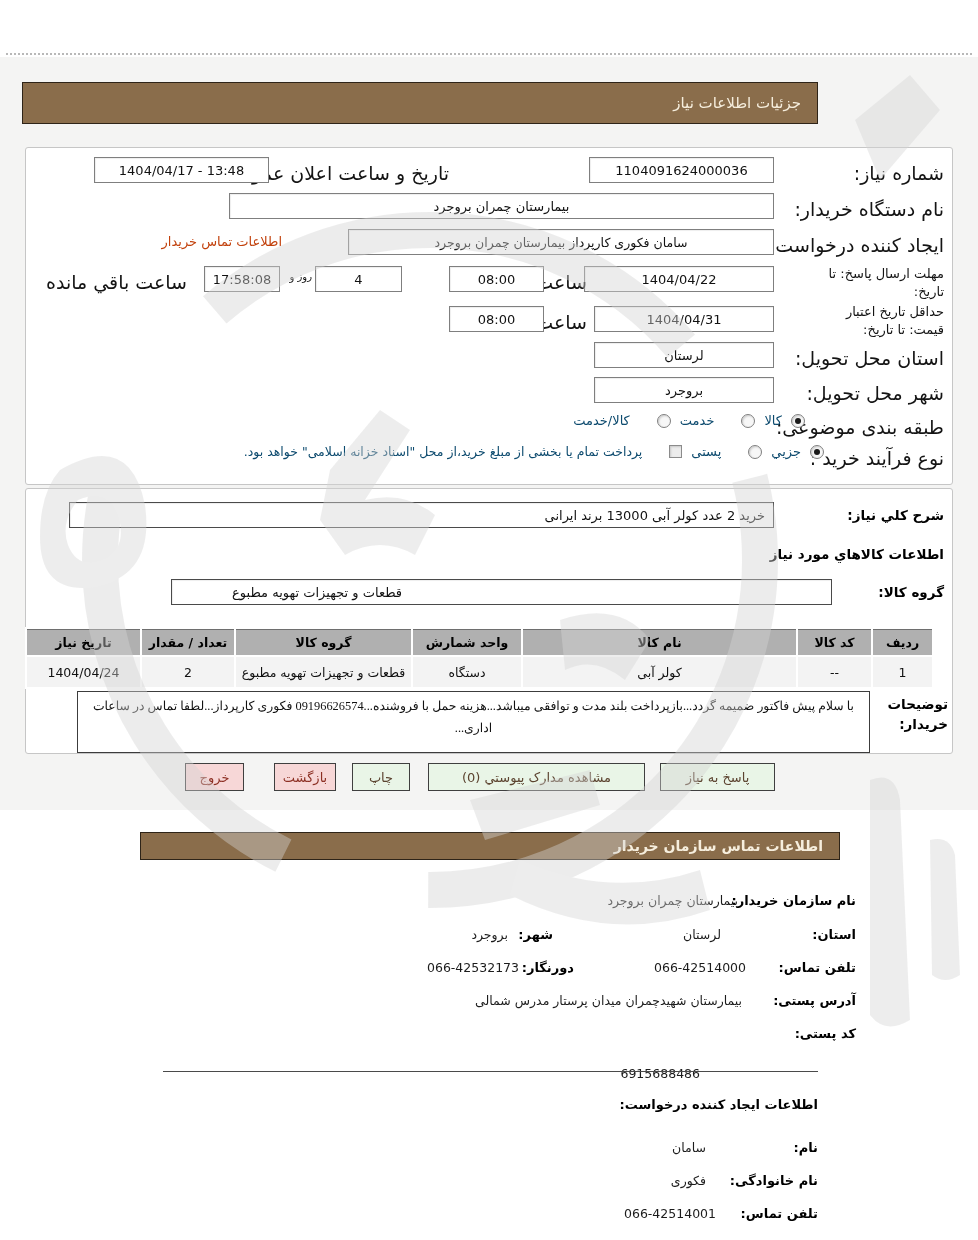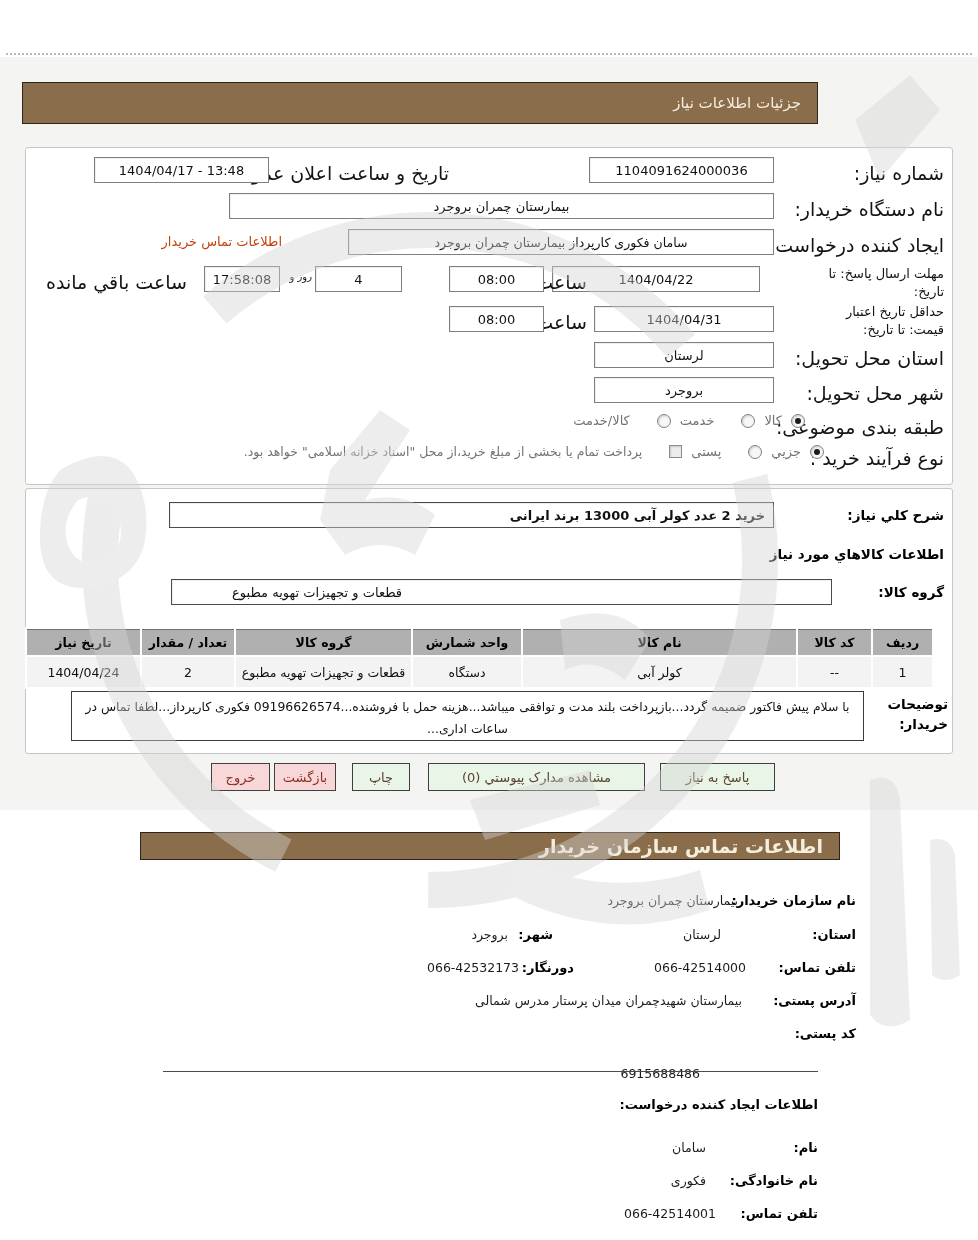--- a/index.html
+++ b/index.html
@@ -6,21 +6,21 @@
   html,body { background:#ffffff; }
   body { font-family:"DejaVu Sans", sans-serif; direction:rtl; }
   .page { position:relative; width:978px; height:1240px; margin:0 auto; background:#fff; overflow:hidden; }
 
   .top-dotted { position:absolute; top:53px; left:6px; right:6px; border-top:2px dotted #b8b8b8; }
   .gray-band { position:absolute; top:57px; left:0; right:0; height:753px; background:#f4f4f3; }
 
   .bar { position:absolute; background:#8a6d4b; border:1px solid #2e2418; color:#f6eedd;
          display:flex; align-items:center; padding:0 16px; }
   .bar1 { left:22px; top:82px; width:796px; height:42px; font-size:15px; }
-  .bar2 { left:140px; top:832px; width:700px; height:28px; font-size:19px; font-weight:bold; }
+  .bar2 { left:140px; top:832px; width:700px; height:28px; font-size:14px; font-weight:bold; }
 
   .panel { position:absolute; left:25px; width:928px; background:#fff; border:1px solid #c6c6c6; border-radius:3px; }
   .panel1 { top:147px; height:338px; }
   .panel2 { top:488px; height:266px; }
 
   .abs { position:absolute; }
   .lbl { font-size:19px; color:#141414; white-space:nowrap; }
   .lbl2 { font-size:13px; color:#141414; width:118px; line-height:1.35; white-space:normal; }
   .blbl { font-size:13.5px; color:#000; font-weight:bold; white-space:nowrap; }
   .inp { background:#fff; border:1px solid #7f7f7f; height:26px; font-size:13px; color:#111;
@@ -29,21 +29,21 @@
   .ltr { direction:ltr; unicode-bidi:embed; }
   .link { font-size:13px; color:#c2410c; text-decoration:none; cursor:pointer; white-space:nowrap; }
 
   .optrow { display:flex; align-items:center; gap:9px; }
   .optgap { margin-left:18px; }
   .radio { width:14px; height:14px; border-radius:50%; border:1px solid #808080; background:#f7f7f7;
            display:inline-block; position:relative; box-shadow:inset 1px 1px 2px rgba(0,0,0,.18); }
   .radio.checked::after { content:""; position:absolute; left:3px; top:3px; width:6px; height:6px; border-radius:50%; background:#1a1a1a; }
   .chk { width:13px; height:13px; border:1px solid #8b8b8b; background:#ececec; display:inline-block;
          box-shadow:inset 1px 1px 2px rgba(0,0,0,.15); }
-  .optlbl { font-size:13px; color:#737373; white-space:nowrap; }
+  .optlbl { font-size:13px; color:#0c4a6e; white-space:nowrap; }
   .optlbl.small { font-size:12.5px; }
 
   table.goods { border-collapse:separate; border-spacing:2px; background:#fff; table-layout:fixed; width:893px; font-size:12.5px; }
   table.goods th { background:#b0b0b0; color:#000; font-weight:bold; height:26px; border-top:1px solid #6e6e6e; }
   table.goods td { background:#f3f3f3; color:#111; height:30px; text-align:center; }
   table.goods col.c1{width:59px} table.goods col.c2{width:73px} table.goods col.c3{width:273px}
   table.goods col.c4{width:108px} table.goods col.c5{width:175px} table.goods col.c6{width:92px} table.goods col.c7{width:113px}
 
   .descbox { position:absolute; border:1px solid #3c3c3c; background:#fff; font-size:12.4px; color:#111;
              line-height:1.75; text-align:center; padding:4px 8px; }
@@ -82,21 +82,21 @@
       <div class="abs inp ltr" style="right:683px; top:9px; width:175px;">1404/04/17 - 13:48</div>
 
       <span class="abs lbl" style="right:8px; top:50px;">نام دستگاه خریدار:</span>
       <div class="abs inp" style="right:178px; top:45px; width:545px;">بیمارستان چمران بروجرد</div>
 
       <span class="abs lbl" style="right:8px; top:86px;">ایجاد کننده درخواست:</span>
       <div class="abs inp" style="right:178px; top:81px; width:426px; font-size:12.5px;">سامان فکوری کارپرداز بیمارستان چمران بروجرد</div>
       <a class="abs link" style="right:670px; top:86px;">اطلاعات تماس خریدار</a>
 
       <span class="abs lbl2" style="right:8px; top:117px;">مهلت ارسال پاسخ: تا تاریخ:</span>
-      <div class="abs inp" style="right:192px; top:118px; width:208px;">1404/04/22</div>
+      <div class="abs inp" style="right:178px; top:118px; width:190px;">1404/04/22</div>
       <span class="abs lbl" style="right:365px; top:123px;">ساعت</span>
       <div class="abs inp" style="right:408px; top:118px; width:95px;">08:00</div>
       <div class="abs inp" style="right:550px; top:118px; width:87px;">4</div>
       <span class="abs lbl" style="right:640px; top:123px; font-size:10px;">روز و</span>
       <div class="abs inp" style="right:672px; top:118px; width:76px;">17:58:08</div>
       <span class="abs lbl" style="right:765px; top:123px;">ساعت باقي مانده</span>
 
       <span class="abs lbl2" style="right:8px; top:155px;">حداقل تاریخ اعتبار قیمت: تا تاریخ:</span>
       <div class="abs inp" style="right:178px; top:158px; width:180px;">1404/04/31</div>
       <span class="abs lbl" style="right:365px; top:163px;">ساعت</span>
@@ -124,21 +124,21 @@
         <span class="optlbl">جزيي</span>
         <span class="radio optgap"></span>
         <span class="optlbl">پستی</span>
         <span class="chk optgap"></span>
         <span class="optlbl small">پرداخت تمام یا بخشی از مبلغ خرید،از محل "اسناد خزانه اسلامی" خواهد بود.</span>
       </div>
     </div>
 
     <div class="panel panel2">
       <span class="abs blbl" style="right:8px; top:18px;">شرح کلي نیاز:</span>
-      <div class="abs inp rt" style="right:178px; top:13px; width:605px; border-color:#4a4a4a;font-weight:bold;">خرید 2 عدد کولر آبی 13000 برند ایرانی</div>
+      <div class="abs inp rt" style="right:178px; top:13px; width:705px; border-color:#4a4a4a;">خرید 2 عدد کولر آبی 13000 برند ایرانی</div>
 
       <span class="abs blbl" style="right:8px; top:57px;">اطلاعات کالاهاي مورد نیاز</span>
 
       <span class="abs blbl" style="right:8px; top:95px;">گروه کالا:</span>
       <div class="abs inp" style="right:120px; top:90px; width:661px; border-color:#4a4a4a; justify-content:flex-end; padding-left:60px;">قطعات و تجهیزات تهویه مطبوع</div>
 
       <table class="goods abs" style="right:18px; top:138px;">
         <colgroup>
             <col class="c1">
             <col class="c2">
@@ -166,28 +166,28 @@
             <td>کولر آبی</td>
             <td>دستگاه</td>
             <td>قطعات و تجهیزات تهویه مطبوع</td>
             <td>2</td>
             <td>1404/04/24</td>
           </tr>
         </tbody>
       </table>
 
       <span class="abs blbl" style="right:4px; top:205px; width:80px; white-space:normal; line-height:1.5; text-align:right;">توضیحات خریدار:</span>
-      <div class="descbox" style="right:88px; top:202px; width:793px; height:50px;">با سلام پیش فاکتور ضمیمه گردد...بازپرداخت بلند مدت و توافقی میباشد...هزینه حمل با فروشنده...09196626574 فکوری کارپرداز...لطفا تماس در ساعات اداری...</div>
+      <div class="descbox" style="right:82px; top:202px; width:793px; height:62px;font-family:Liberation Serif, serif;">با سلام پیش فاکتور ضمیمه گردد...بازپرداخت بلند مدت و توافقی میباشد...هزینه حمل با فروشنده...09196626574 فکوری کارپرداز...لطفا تماس در ساعات اداری...</div>
     </div>
 
     <button class="btn green" style="left:660px; width:115px;">پاسخ به نیاز</button>
     <button class="btn green" style="left:428px; width:217px;">مشاهده مدارک پیوستي (0)</button>
     <button class="btn green" style="left:352px; width:58px;">چاپ</button>
     <button class="btn pink" style="left:274px; width:62px;">بازگشت</button>
-    <button class="btn pink" style="left:211px; width:59px;">خروج</button>
+    <button class="btn pink" style="left:185px; width:59px;">خروج</button>
 
     <div class="bar bar2">
       <span>اطلاعات تماس سازمان خریدار</span>
     </div>
 
     <div class="crow" style="top:893px;">
       <span class="clabel" style="right:122px;">نام سازمان خریدار:</span>
       <span class="cvalue" style="right:240px;">بیمارستان چمران بروجرد</span>
     </div>
     <div class="crow" style="top:927px;">

